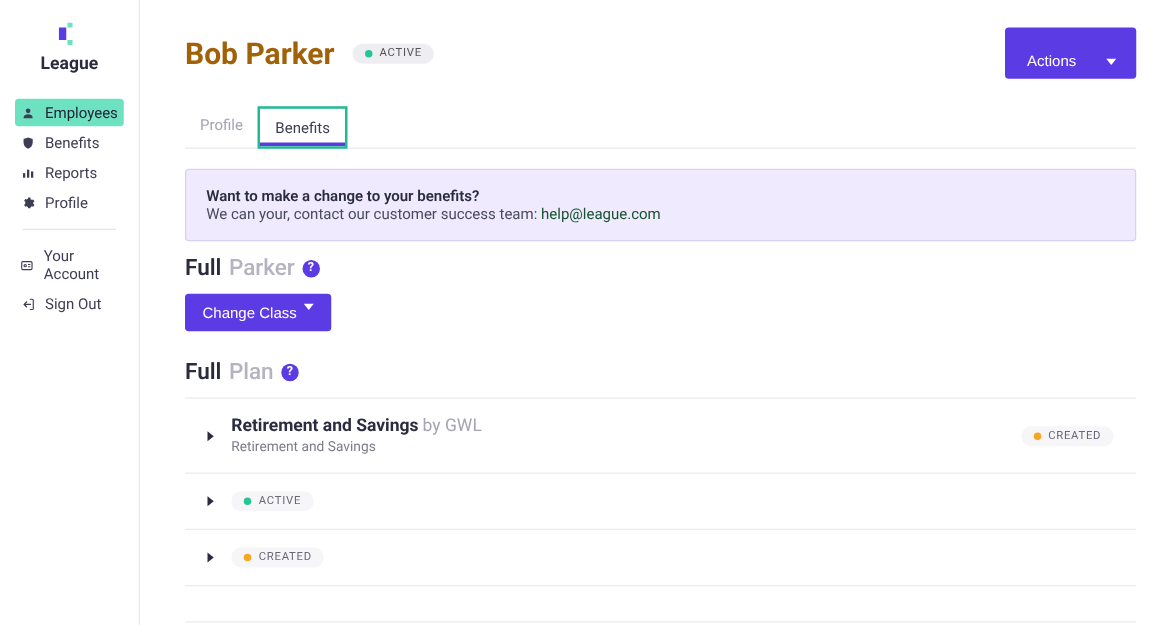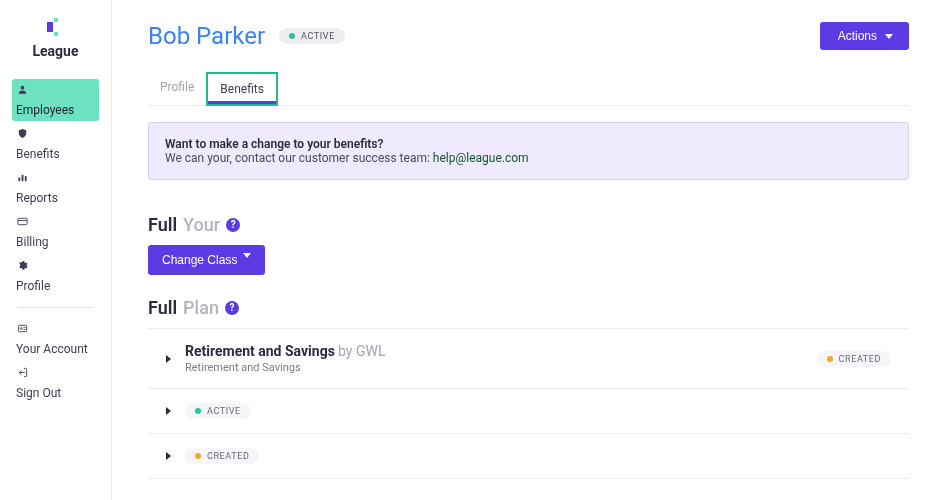--- a/index.html
+++ b/index.html
@@ -3,37 +3,37 @@
 <meta charset="utf-8">
 <style>
   * { box-sizing: border-box; margin: 0; padding: 0; }
   body { font-family: -apple-system, BlinkMacSystemFont, "Segoe UI", Roboto, Helvetica, Arial, sans-serif; font-size: 13px; color: #2b2b3f; background: #fff; }
   .app { display: flex; min-height: 500px; }
   .sidebar { width: 112px; border-right: 1px solid #eceaf1; padding: 18px 0 0 0; background: #fff; }
   .logo { display: flex; align-items: center; padding: 0 16px 20px 16px; gap: 7px; flex-direction: column; }
   .logo-mark { width: 18px; height: 18px; display:inline-block; }
   .logo-text { font-weight: 700; font-size: 14px; color: #2b2b3f; }
   .nav { padding: 0 12px; }
-  .nav-item { display: flex; align-items: flex-start; gap: 8px; padding: 4px 4px; margin-bottom: 2px; font-size: 12px; color: #3d3d55; cursor: pointer; border-radius: 3px; flex-direction: column; }
+  .nav-item { display: flex; align-items: center; gap: 8px; padding: 4px 4px; margin-bottom: 2px; font-size: 12px; color: #3d3d55; cursor: pointer; border-radius: 3px; }
   .nav-item.active { background: #6de2c1; color: #1f1f33; }
   .nav-icon { width: 12px; height: 12px; display: inline-flex; align-items: center; justify-content: center; color: #3d3d55; }
   .nav-divider { border-top: 1px solid #e5e3eb; margin: 10px 6px; }
   .main { flex: 1; padding: 22px 30px 0 36px; min-width: 0; }
   .header { display: flex; align-items: center; justify-content: space-between; margin-bottom: 22px; }
   .header-left { display: flex; align-items: center; gap: 14px; }
-  .page-title { font-size: 24px; font-weight: 400; color: #3b82f6; }
+  .page-title { font-size: 24px; font-weight: 700; color: #a16207; }
   .badge { display: inline-flex; align-items: center; gap: 6px; background: #eeedf1; border-radius: 12px; padding: 3px 10px; font-size: 9px; letter-spacing: 0.6px; color: #555; text-transform: uppercase; }
   .dot { width: 6px; height: 6px; border-radius: 50%; background: #27c498; display:inline-block; }
   .dot.orange { background: #f5a623; }
-  .actions-btn { background: #5b3be4; color: #fff; border: none; padding: 7px 16px 7px 18px; border-radius: 3px; font-size: 12px; font-weight: 400; display: inline-flex; align-items: center; gap: 8px; cursor: pointer; }
+  .actions-btn { background: #5b3be4; color: #fff; border: none; padding: 20px 16px 7px 18px; border-radius: 3px; font-size: 12px; font-weight: 400; display: inline-flex; align-items: center; gap: 24px; cursor: pointer; }
   .caret-down { width: 0; height: 0; border-left: 4px solid transparent; border-right: 4px solid transparent; border-top: 5px solid #fff; display:inline-block; }
   .tabs { display: flex; gap: 0; border-bottom: 1px solid #eceaf1; margin-bottom: 16px; }
   .tab { padding: 8px 12px; font-size: 12px; color: #a5a3b1; cursor: pointer; }
   .tab.active { color: #3d3d55; border: 2px solid #1fb992; border-bottom: 2px solid #1fb992; margin-bottom: -1px; position:relative; box-shadow: inset 0 -3px 0 #5b3be4; }
-  .notice { background: #efeafd; border: 1px solid #d9d0f7; border-radius: 3px; padding: 14px 16px; margin-bottom: 34px; font-size: 12px; color: #4a4a5e; }
+  .notice { background: #efeafd; border: 1px solid #d9d0f7; border-radius: 3px; padding: 14px 16px; margin-bottom: 11px; font-size: 12px; color: #4a4a5e; }
   .notice strong { font-weight: 600; color: #2b2b3f; }
   .notice a { color: #14532d; text-decoration: none; }
   .section-title { font-size: 18px; font-weight: 600; color: #2b2b3f; margin-bottom: 10px; display:flex; align-items:center; gap:6px;}
   .section-title .muted { color: #b5b3c0; font-weight: 500; }
   .help-icon { width: 14px; height: 14px; border-radius: 50%; background: #5b3be4; color: #fff; font-size: 10px; font-weight: 700; display: inline-flex; align-items: center; justify-content: center; }
   .change-btn { background: #5b3be4; color: #fff; border: none; padding: 8px 14px; border-radius: 3px; font-size: 12px; font-weight: 500; display: inline-flex; align-items: flex-start; gap: 6px; cursor: pointer; margin-bottom: 22px; }
   .plan-list { border-top: 1px solid #eceaf1; }
   .plan-row { display: flex; align-items: center; padding: 14px 18px; border-bottom: 1px solid #eceaf1; gap: 14px; }
   .expand-caret { width: 0; height: 0; border-top: 4px solid transparent; border-bottom: 4px solid transparent; border-left: 5px solid #2b2b3f; display:inline-block; }
   .plan-main { flex: 1; min-width:0; }
@@ -77,29 +77,20 @@
       </div>
       <div class="nav-item">
         <span class="nav-icon">
             <svg width="11" height="11" viewBox="0 0 24 24" fill="currentColor">
               <rect x="3" y="12" width="4" height="8"></rect>
               <rect x="10" y="6" width="4" height="14"></rect>
               <rect x="17" y="9" width="4" height="11"></rect>
             </svg>
           </span>
         <span>Reports</span>
-      </div>
-      <div class="nav-item">
-        <span class="nav-icon">
-            <svg width="11" height="11" viewBox="0 0 24 24" fill="none" stroke="currentColor" stroke-width="2">
-              <rect x="2" y="5" width="20" height="14" rx="2"></rect>
-              <line x1="2" y1="10" x2="22" y2="10"></line>
-            </svg>
-          </span>
-        <span>Billing</span>
       </div>
       <div class="nav-item">
         <span class="nav-icon">
             <svg width="11" height="11" viewBox="0 0 24 24" fill="currentColor">
               <path d="M12 8a4 4 0 100 8 4 4 0 000-8zm9 4a7.9 7.9 0 00-.1-1.3l2.1-1.6-2-3.4-2.5 1a8 8 0 00-2.2-1.3L16 2h-4l-.3 2.4a8 8 0 00-2.2 1.3l-2.5-1-2 3.4 2.1 1.6A8 8 0 007 12c0 .4 0 .9.1 1.3L5 14.9l2 3.4 2.5-1c.7.5 1.4 1 2.2 1.3L12 21h4l.3-2.4c.8-.3 1.5-.8 2.2-1.3l2.5 1 2-3.4-2.1-1.6c.1-.4.1-.9.1-1.3z"></path>
             </svg>
           </span>
         <span>Profile</span>
       </div>
       <div class="nav-divider"></div>
@@ -147,21 +138,21 @@
       <div class="tab active">Benefits</div>
     </div>
 
     <div class="notice">
       <strong>Want to make a change to your benefits?</strong><br>
       <span>We can your, contact our customer success team: </span><a href="#">help@league.com</a>
     </div>
 
     <div class="section-title">
       <span>Full</span>
-      <span class="muted">Your</span>
+      <span class="muted">Parker</span>
       <span class="help-icon">?</span>
     </div>
     <button class="change-btn">
       <span>Change Class</span>
       <span class="caret-down"></span>
     </button>
 
     <div class="section-title">
       <span>Full</span>
       <span class="muted">Plan</span>

